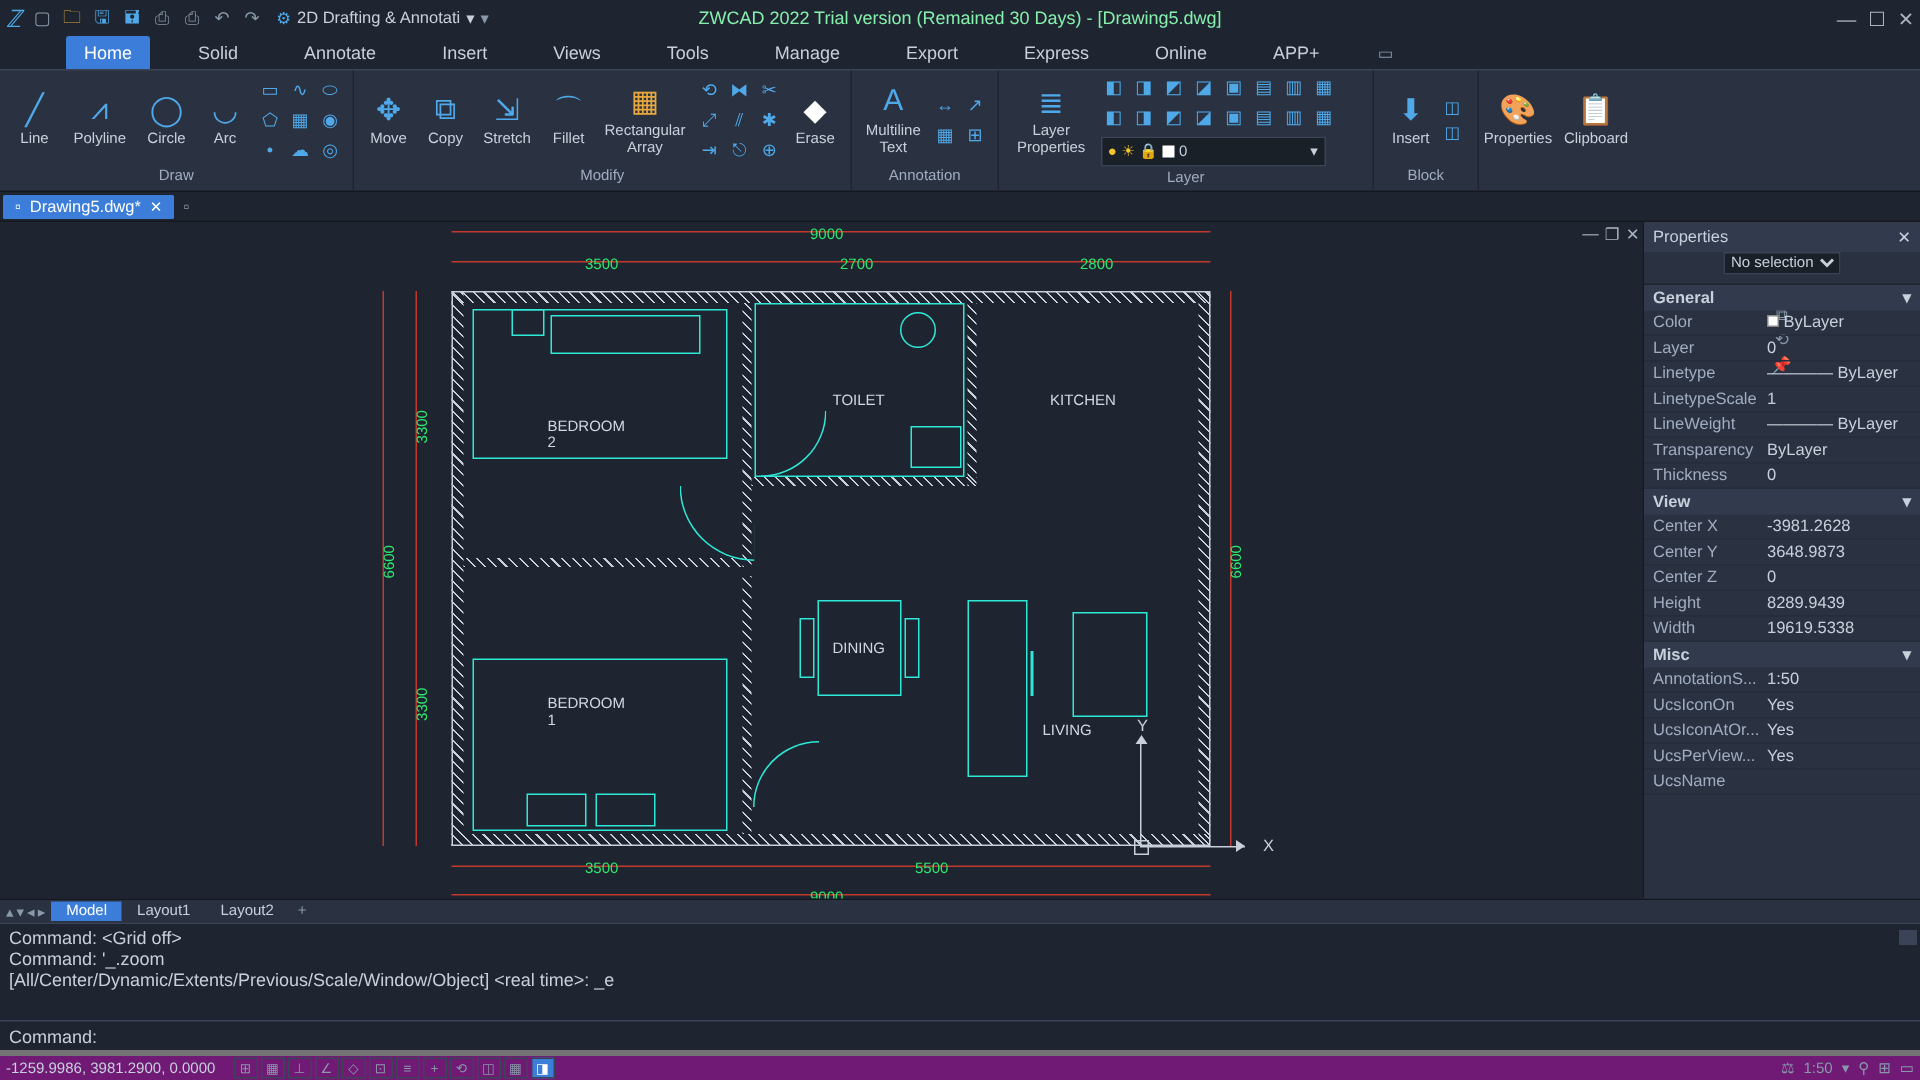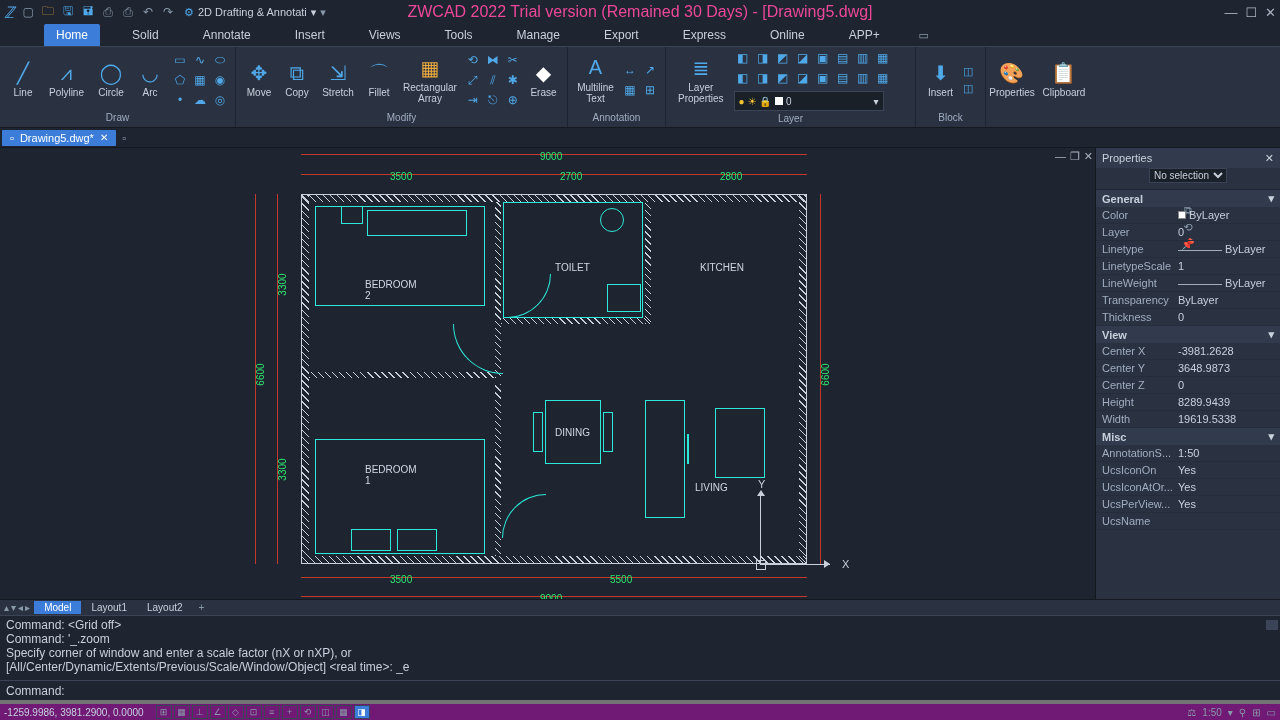--- a/index.html
+++ b/index.html
@@ -4,21 +4,21 @@
 <style>
 * { margin: 0; padding: 0; box-sizing: border-box; font-family: "Segoe UI", Arial, sans-serif; }
 body { background: #1e2430; color: #c8d0dc; width: 1280px; height: 720px; overflow: hidden; font-size: 11px; }
 
 .titlebar { height: 24px; background: #1e2430; display: flex; align-items: center; padding: 0 4px; }
 .titlebar .logo { color: #4fa8e8; font-size: 16px; font-style: italic; margin-right: 6px; }
 .titlebar .qat { display: flex; gap: 4px; align-items: center; }
 .titlebar .qat span { width: 16px; height: 16px; display: inline-flex; align-items: center; justify-content: center; color: #8899aa; font-size: 12px; }
 .titlebar .workspace { margin-left: 8px; color: #c8d0dc; display: flex; align-items: center; gap: 4px; }
 .titlebar .ws-icon { color: #4fa8e8; }
-.titlebar .title { position: absolute; left: 50%; transform: translateX(-50%); color: #ec4899; font-size: 16px; }
+.titlebar .title { position: absolute; left: 50%; transform: translateX(-50%); color: #86efac; font-size: 12px; }
 .titlebar .winctrl { margin-left: auto; display: flex; gap: 8px; font-size: 13px; color: #aab4c0; }
 
 .menubar { height: 22px; background: #1e2430; display: flex; align-items: stretch; padding-left: 44px; gap: 20px; }
 .menubar .tab { padding: 0 12px; display: flex; align-items: center; color: #c8d0dc; font-size: 12px; cursor: pointer; border-top-left-radius: 2px; border-top-right-radius: 2px; }
 .menubar .tab.active { background: #3b7dd8; color: #fff; }
 .menubar .extra { width: 24px; display: flex; align-items: center; justify-content: center; color: #8899aa; }
 
 .ribbon { height: 82px; background: #2a3242; display: flex; align-items: stretch; border-top: 1px solid #3a4456; border-bottom: 1px solid #15181f; }
 .rgroup { display: flex; flex-direction: column; border-right: 1px solid #1e2430; }
 .rgroup .body { flex: 1; display: flex; align-items: center; padding: 2px 6px; gap: 4px; }
@@ -487,21 +487,20 @@
   <div class="t">Layout1</div>
   <div class="t">Layout2</div>
   <div class="plus">+</div>
 </div>
 
 <div class="cmd">
   <div class="hist">
     <div class="scroll"></div>
     <div class="line">Command:  &lt;Grid off&gt;</div>
     <div class="line">Command: '_.zoom</div>
-    <div class="line">Specify corner of window and enter a scale factor (nX or nXP), or</div>
     <div class="line">[All/Center/Dynamic/Extents/Previous/Scale/Window/Object] &lt;real time&gt;: _e</div>
   </div>
   <div class="prompt">
     <span>Command: </span>
     <input type="text" style="">
   </div>
 </div>
 
 <div class="status">
   <span class="coords">-1259.9986, 3981.2900, 0.0000</span>

